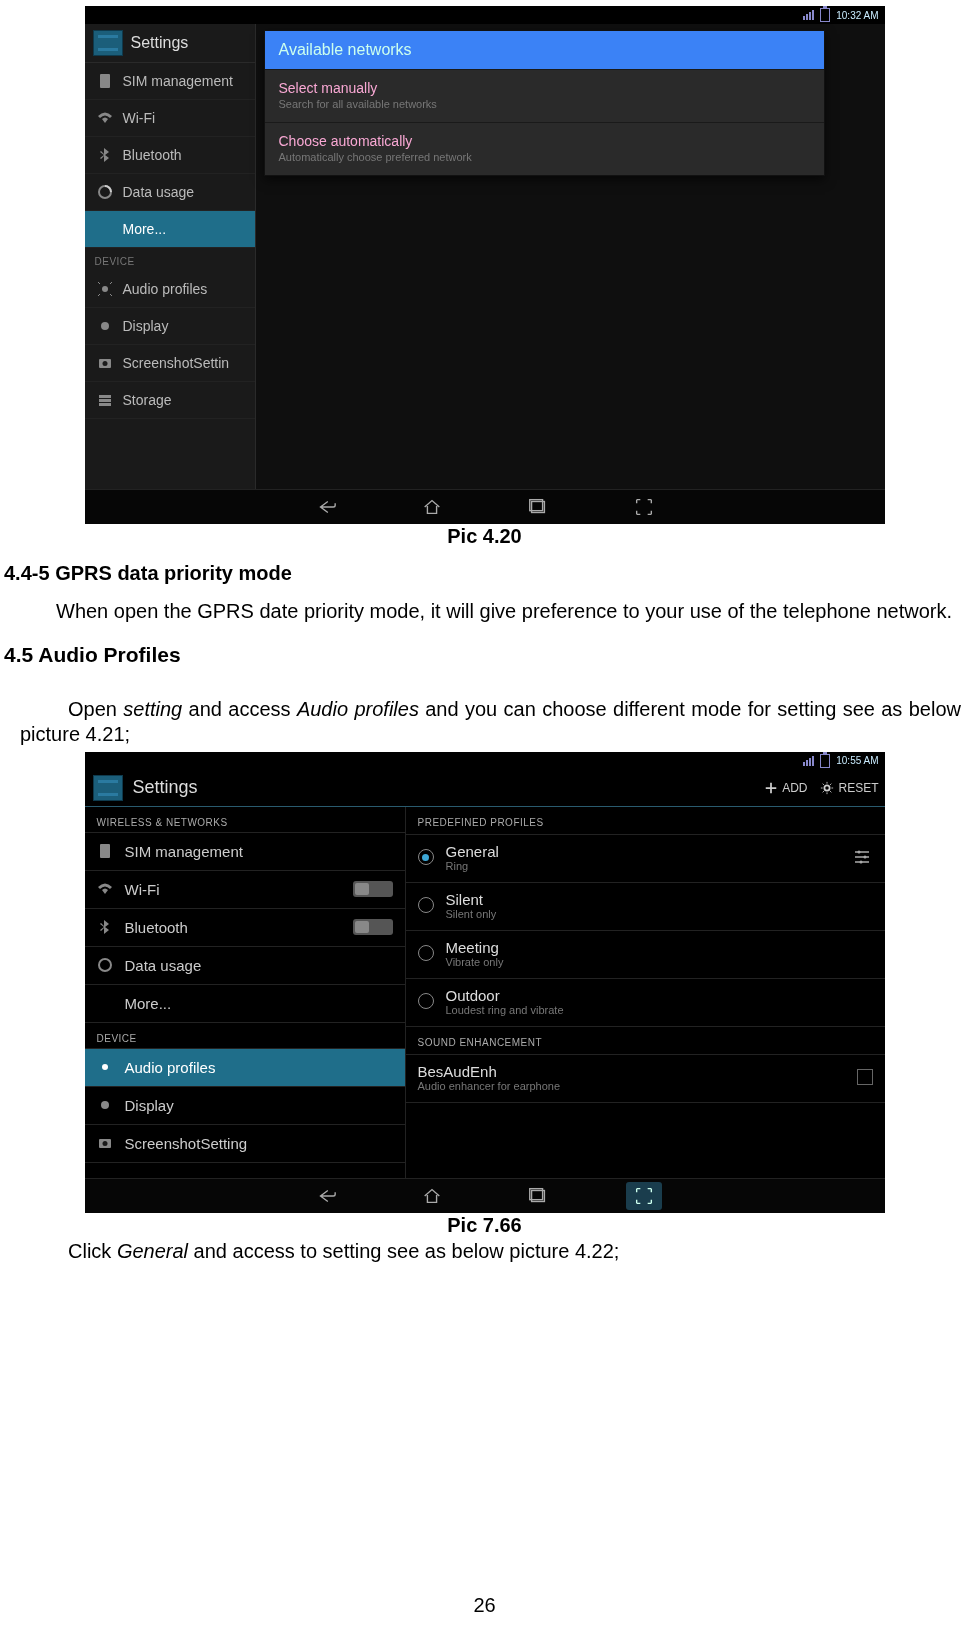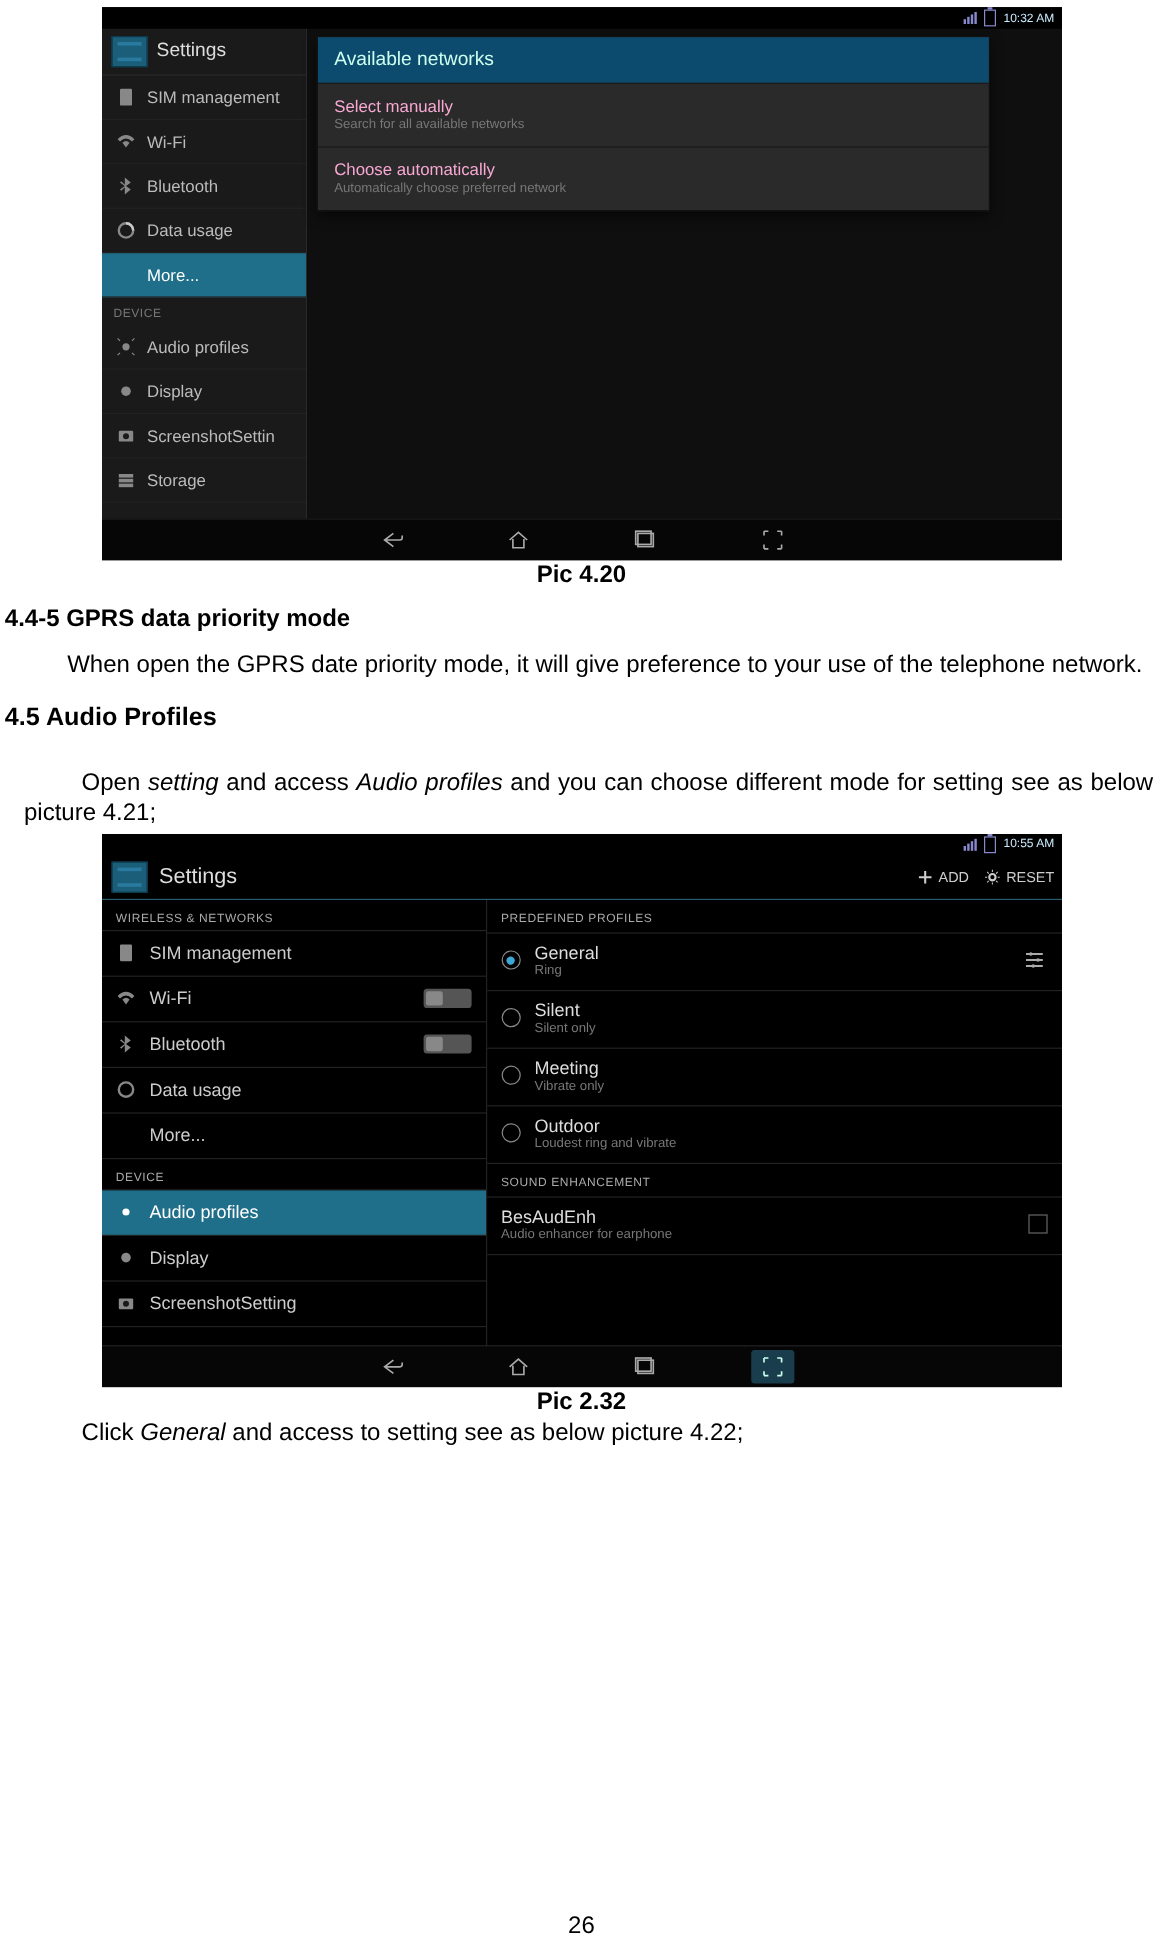--- a/index.html
+++ b/index.html
@@ -16,21 +16,21 @@
     min-height: 1633px;
   }
   .sshot {
     margin: 0 auto;
     width: 800px;
     background: #000;
     position: relative;
     box-sizing: border-box;
   }
   
-  .ss1 { height: 460px; }
+  .ss1 { height: 517px; }
   .statusbar {
     height: 18px;
     background: #000;
     color: #c9ecff;
     font-size: 10px;
     display: flex;
     justify-content: flex-end;
     align-items: center;
     gap: 6px;
     padding: 0 6px;
@@ -84,21 +84,21 @@
 
   .main1 {
     flex:1; background:#0f0f0f; position:relative;
   }
   .popup {
     position:absolute; left:8px; top:6px; right:60px;
     background:#2a2a2a; border:1px solid #111;
     box-shadow: 0 4px 10px rgba(0,0,0,.6);
   }
   .popup-title {
-    background:#0c4a6e; color:#cfe; font-size:16px;
+    background:#3b82f6; color:#cfe; font-size:16px;
     padding:10px 14px;
   }
   .popup-row {
     padding:10px 14px 12px 14px;
     border-top:1px solid #1a1a1a;
     cursor:pointer;
   }
   .popup-row .pr-title { color:#f9a8d4; font-size:14px; }
   .popup-row .pr-sub   { color:#777; font-size:11px; margin-top:2px; }
 
@@ -536,20 +536,20 @@
           </svg>
         </div>
       <div class="nav-btn sel">
           <svg viewBox="0 0 24 24">
             <path d="M4 4 H8 M4 4 V8 M20 4 H16 M20 4 V8 M4 20 H8 M4 20 V16 M20 20 H16 M20 20 V16"></path>
           </svg>
         </div>
     </div>
   </div>
 
-  <div class="caption">Pic 2.32</div>
+  <div class="caption">Pic 7.66</div>
 
   <div class="para" style="margin-top:2px; text-align:left;">
     <span style="display:inline-block;width:48px;"></span><span>Click </span><span class="it">General</span><span> and access to setting see as below picture 4.22;</span>
   </div>
 
   <div class="pagenum">26</div>
 </div>
 
 </body></html>

